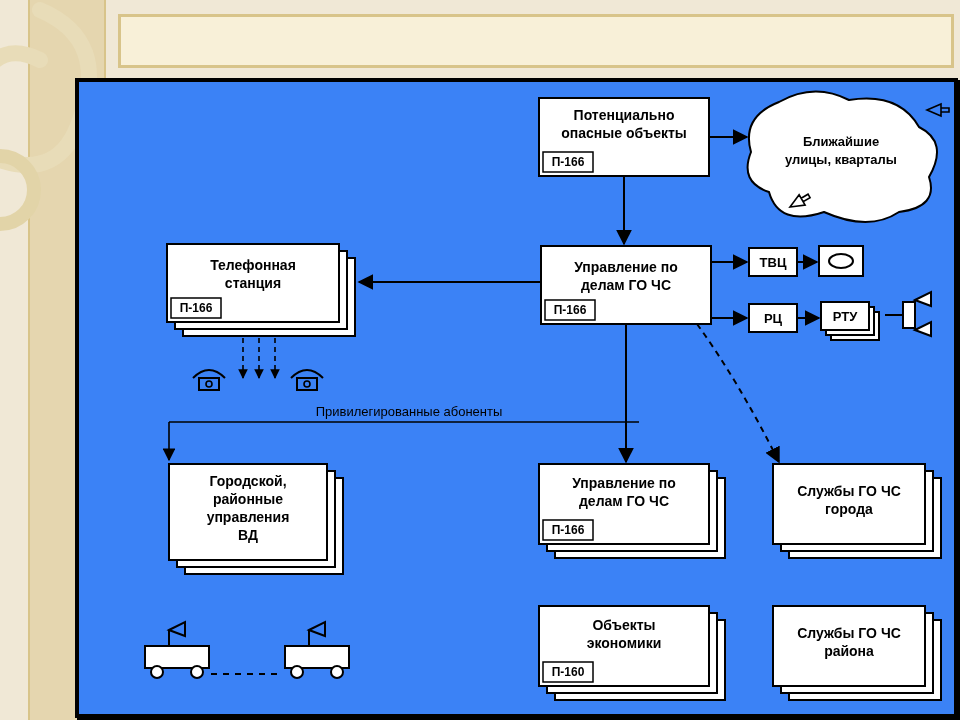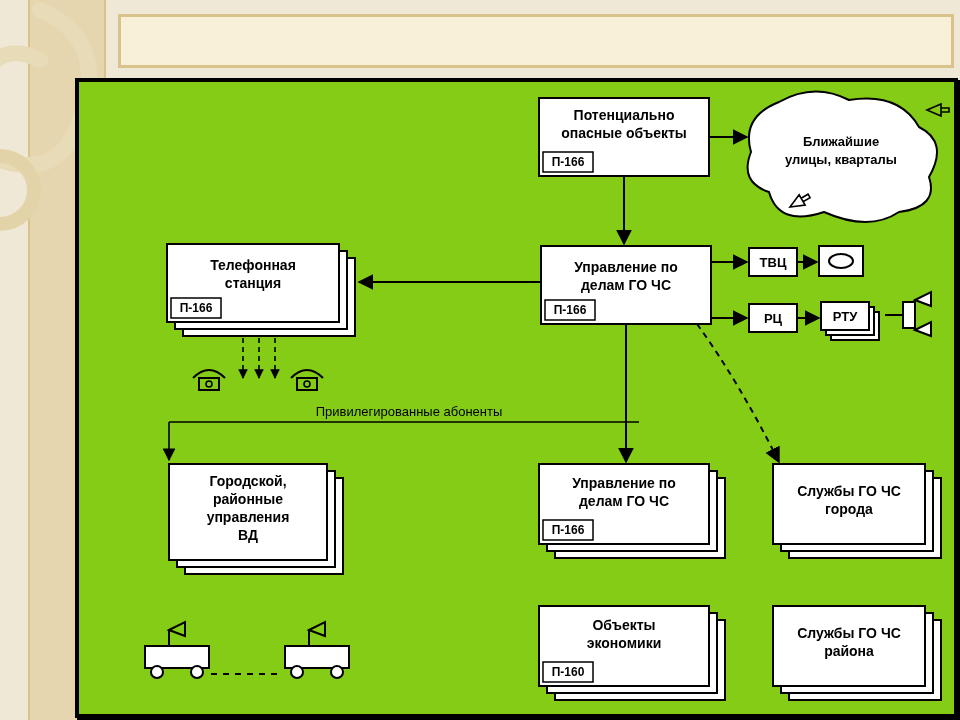--- a/index.html
+++ b/index.html
@@ -38,21 +38,21 @@
     height: 48px;
     background: #f8f0d8;
     border: 3px solid #d8c48a;
   }
   .diagram-frame {
     position: absolute;
     left: 75px;
     top: 78px;
     width: 875px;
     height: 632px;
-    background: #84cc16;
+    background: #3b82f6;
     border: 4px solid #000;
     box-shadow: 2px 2px 0 #000;
   }
   svg.diagram {
     width: 100%;
     height: 100%;
   }
   .box-text {
     font-size: 14px;
     font-weight: bold;

